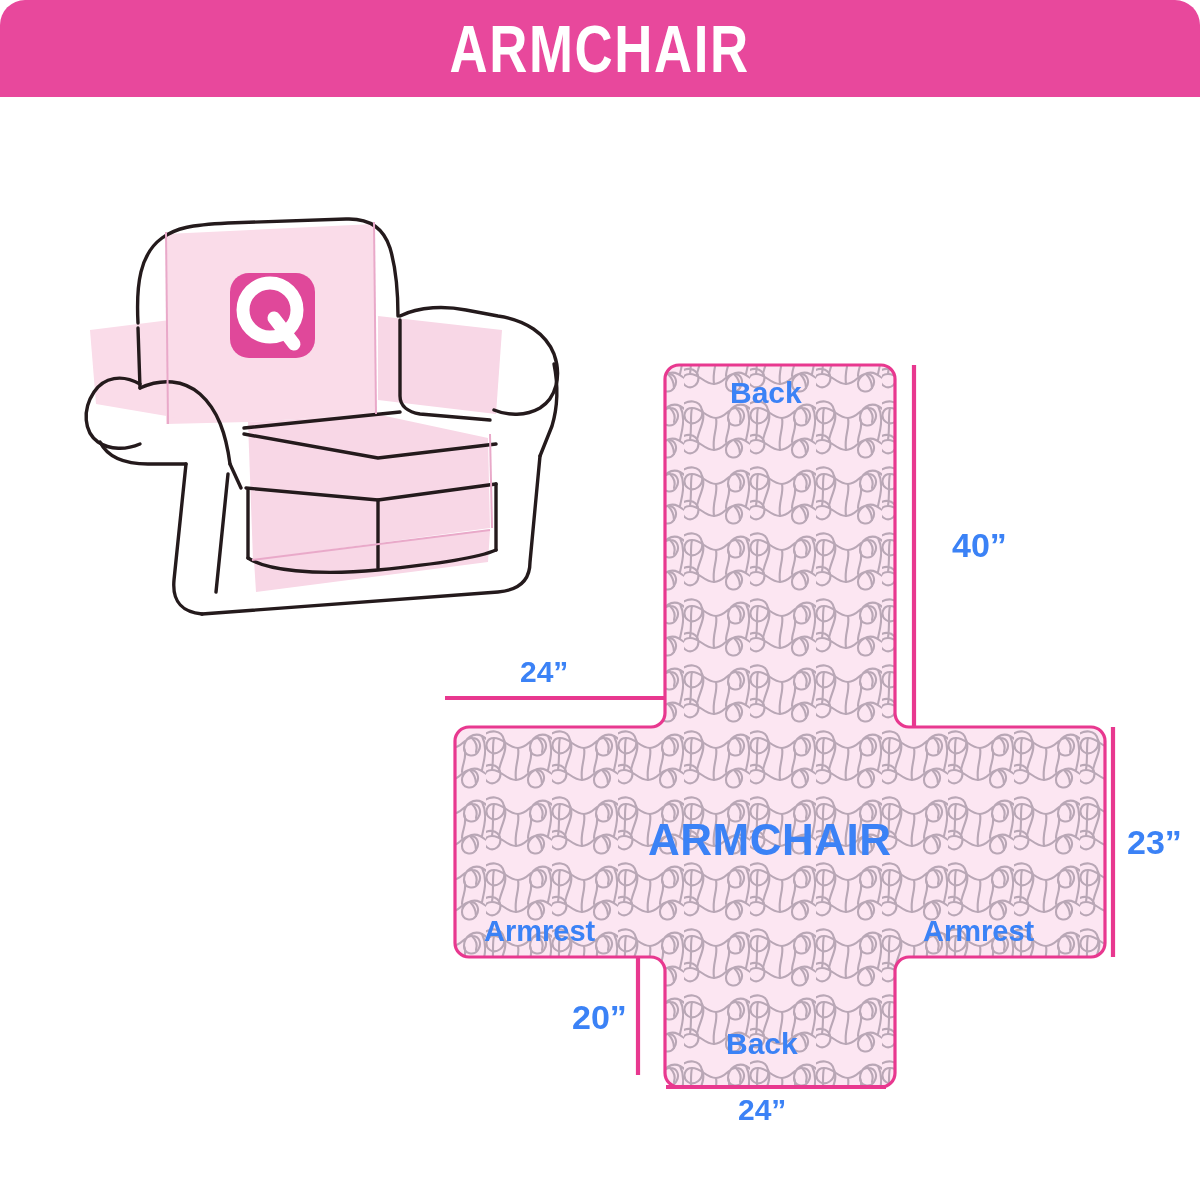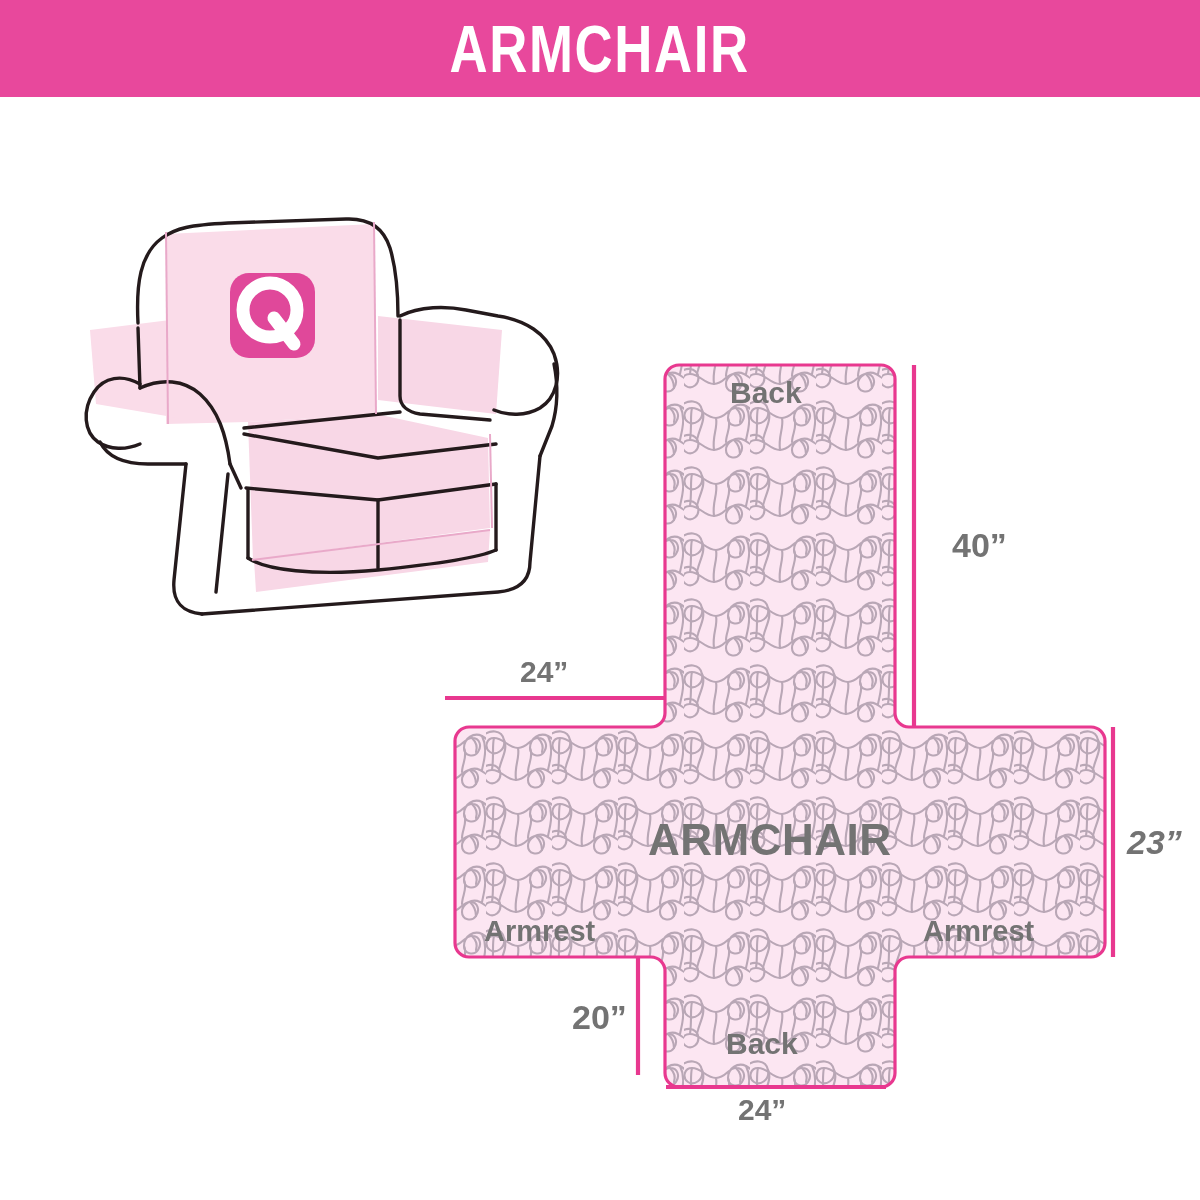--- a/index.html
+++ b/index.html
@@ -11,20 +11,21 @@
   body {
     font-family: "Liberation Sans", "DejaVu Sans", sans-serif;
   }
 
   #page {
     position: relative;
     width: 1200px;
     height: 1200px;
     background: #ffffff;
     overflow: hidden;
+    border-radius: 25px;
   }
 
   
   #header-banner {
     position: absolute;
     left: 0;
     top: 0;
     width: 1200px;
     height: 97px;
     background: #e8489c;
@@ -60,32 +61,32 @@
     left: 420px;
     top: 330px;
     width: 780px;
     height: 810px;
   }
   #pattern-diagram svg { display: block; width: 100%; height: 100%; }
 
   
   .diag-label {
     position: absolute;
-    color: #737373;
+    color: #3b82f6;
     font-weight: bold;
     white-space: nowrap;
     line-height: 1;
   }
   .lbl-back      { left: 730px; top: 378px;  font-size: 30px; }
   .lbl-front     { left: 726px; top: 1029px; font-size: 30px; }
   .lbl-armrest-l { left: 484px; top: 917px;  font-size: 29px; }
   .lbl-armrest-r { left: 923px; top: 917px;  font-size: 29px; }
   .lbl-center    { left: 648px; top: 818px;  font-size: 44px; letter-spacing: 0.5px; }
   .lbl-dim-40    { left: 908px; top: 528px;  font-size: 34px; }
-  .lbl-dim-23    { left: 1123px;top: 832px;  font-size: 34px; font-style: italic; }
+  .lbl-dim-23    { left: 1123px;top: 832px;  font-size: 34px; }
   .lbl-dim-13    { left: 590px; top: 1001px; font-size: 34px; }
   .lbl-dim-24t   { left: 528px; top: 687px;  font-size: 30px; }
   .lbl-dim-24b   { left: 745px; top: 1093px; font-size: 30px; }
 </style>
 </head>
 <body>
 
 <div id="page">
 
   <div id="header-banner">

